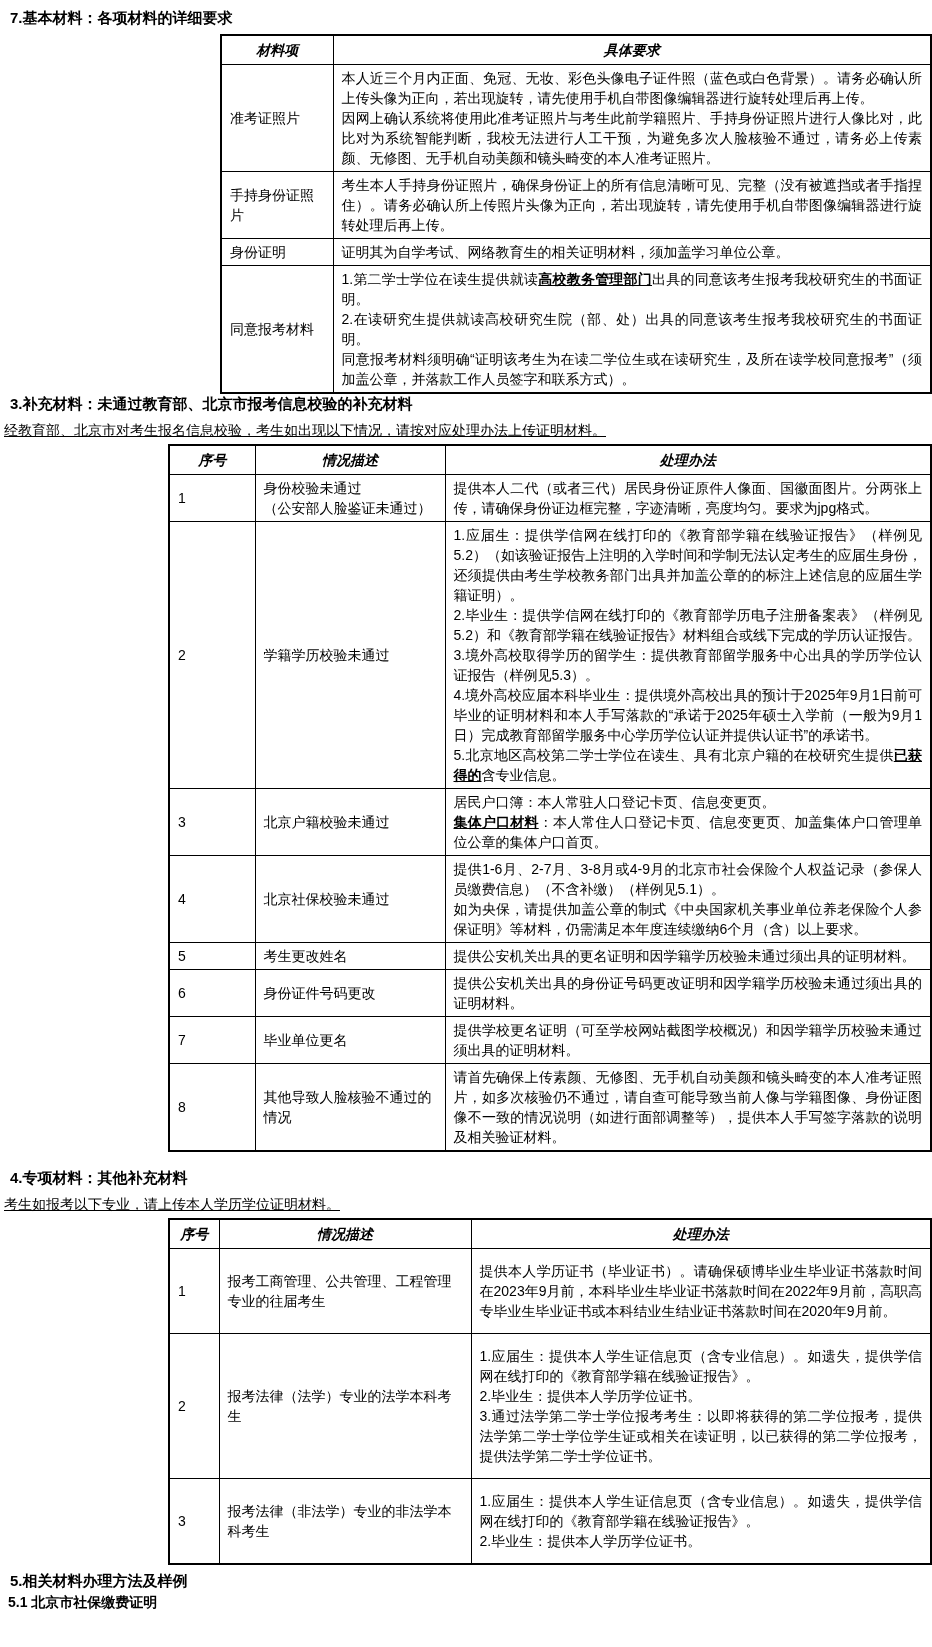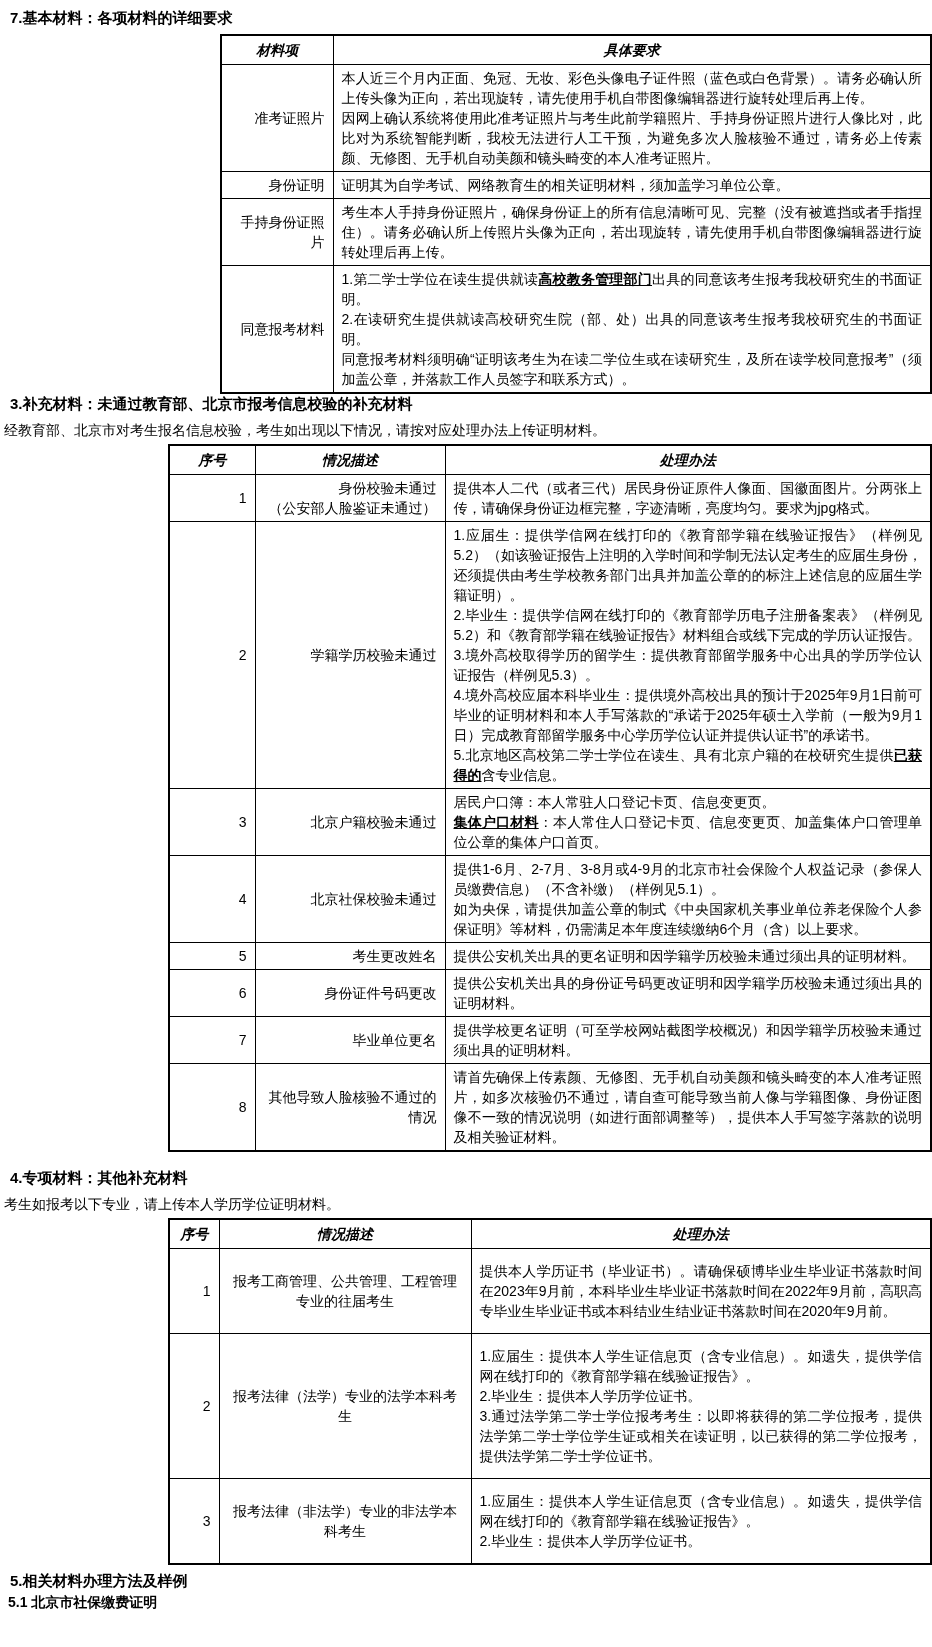--- a/index.html
+++ b/index.html
@@ -11,38 +11,38 @@
     padding-top: 6px;
   }
   .sec-title {
     font-size: 15px; font-weight: bold; line-height: 20px;
     margin: 2px 0 6px 10px;
   }
   .sub-title {
     font-size: 14px; font-weight: bold; line-height: 18px;
     margin: 2px 0 2px 8px;
   }
-  .intro { margin: 4px 0 4px 4px; line-height: 20px; }
+  .intro { margin: 4px 0 4px 4px; line-height: 20px; text-decoration: underline; }
   table {
     border-collapse: collapse; table-layout: fixed;
     border: 2px solid #000;
   }
   td, th { border: 1px solid #000; vertical-align: middle; }
   th {
     font-weight: bold; text-align: center; font-size: 14px;
     padding: 4px 2px;
     font-style: italic;
   }
   td { padding: 3px 8px; }
   .t1 { margin-left: 220px; width: 710px; }
   .t2 { margin-left: 168px; width: 762px; }
   .t3 { margin-left: 168px; width: 762px; }
   .t3 td { padding-top: 12px; padding-bottom: 12px; }
-  .c-center { text-align: right; }
-  .c-left { text-align: center; }
+  .c-center { text-align: left; }
+  .c-left { text-align: left; }
   .content-cell { text-align: justify; }
   .ln { min-height: 20px; }
   .b { font-weight: bold; text-decoration: underline; }
 </style>
 </head>
 <body>
 
 <div class="sec-title">7.基本材料：各项材料的详细要求</div>
 
 <table class="t1">
@@ -56,29 +56,29 @@
     <th>具体要求</th>
   </tr>
   <tr>
     <td class="c-center">准考证照片</td>
     <td class="content-cell">
           <div class="ln"><span>本人近三个月内正面、免冠、无妆、彩色头像电子证件照（蓝色或白色背景）。请务必确认所上传头像为正向，若出现旋转，请先使用手机自带图像编辑器进行旋转处理后再上传。</span></div>
           <div class="ln"><span>因网上确认系统将使用此准考证照片与考生此前学籍照片、手持身份证照片进行人像比对，此比对为系统智能判断，我校无法进行人工干预，为避免多次人脸核验不通过，请务必上传素颜、无修图、无手机自动美颜和镜头畸变的本人准考证照片。</span></div>
         </td>
   </tr>
   <tr>
+    <td class="c-center">手持身份证照片</td>
+    <td class="content-cell">
+          <div class="ln"><span>考生本人手持身份证照片，确保身份证上的所有信息清晰可见、完整（没有被遮挡或者手指捏住）。请务必确认所上传照片头像为正向，若出现旋转，请先使用手机自带图像编辑器进行旋转处理后再上传。</span></div>
+        </td>
+  </tr>
+  <tr>
     <td class="c-center">身份证明</td>
     <td class="content-cell">
           <div class="ln"><span>证明其为自学考试、网络教育生的相关证明材料，须加盖学习单位公章。</span></div>
-        </td>
-  </tr>
-  <tr>
-    <td class="c-center">手持身份证照片</td>
-    <td class="content-cell">
-          <div class="ln"><span>考生本人手持身份证照片，确保身份证上的所有信息清晰可见、完整（没有被遮挡或者手指捏住）。请务必确认所上传照片头像为正向，若出现旋转，请先使用手机自带图像编辑器进行旋转处理后再上传。</span></div>
         </td>
   </tr>
   <tr>
     <td class="c-center">同意报考材料</td>
     <td class="content-cell">
           <div class="ln"><span>1.第二学士学位在读生提供就读</span><span class="b">高校教务管理部门</span><span>出具的同意该考生报考我校研究生的书面证明。</span></div>
           <div class="ln"><span>2.在读研究生提供就读高校研究生院（部、处）出具的同意该考生报考我校研究生的书面证明。</span></div>
           <div class="ln"><span>同意报考材料须明确“证明该考生为在读二学位生或在读研究生，及所在读学校同意报考”（须加盖公章，并落款工作人员签字和联系方式）。</span></div>
         </td>
   </tr>

